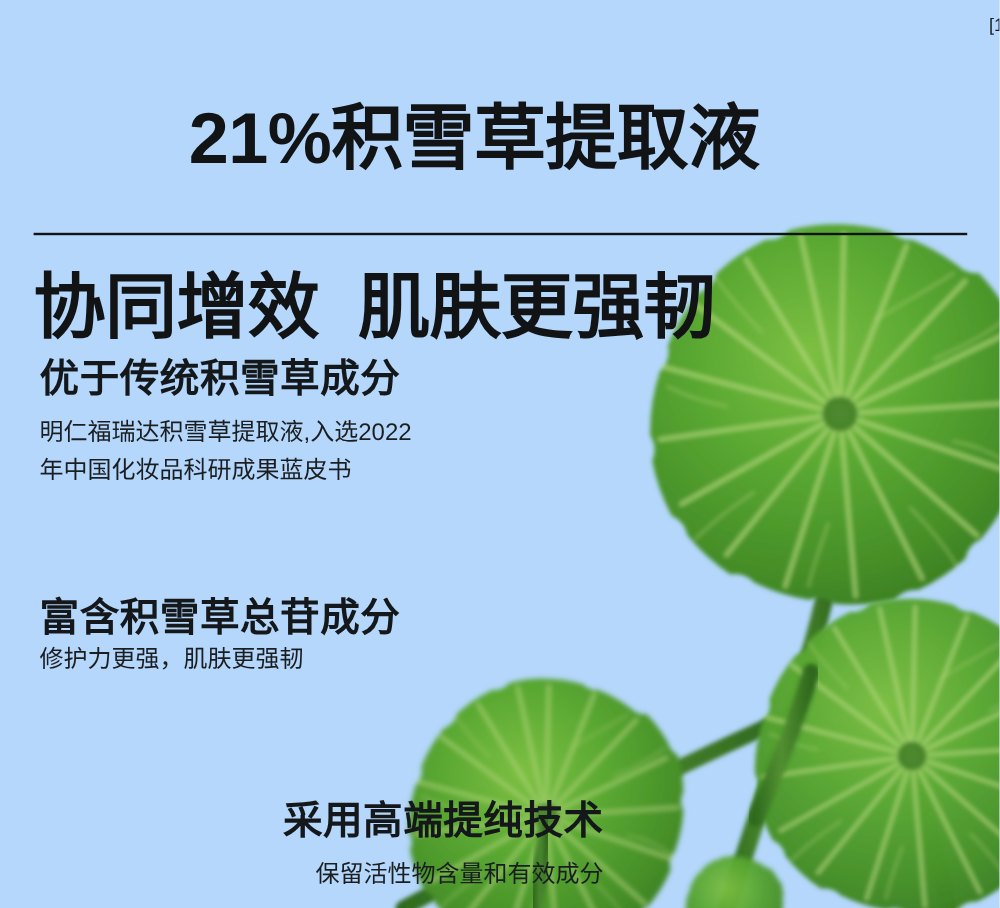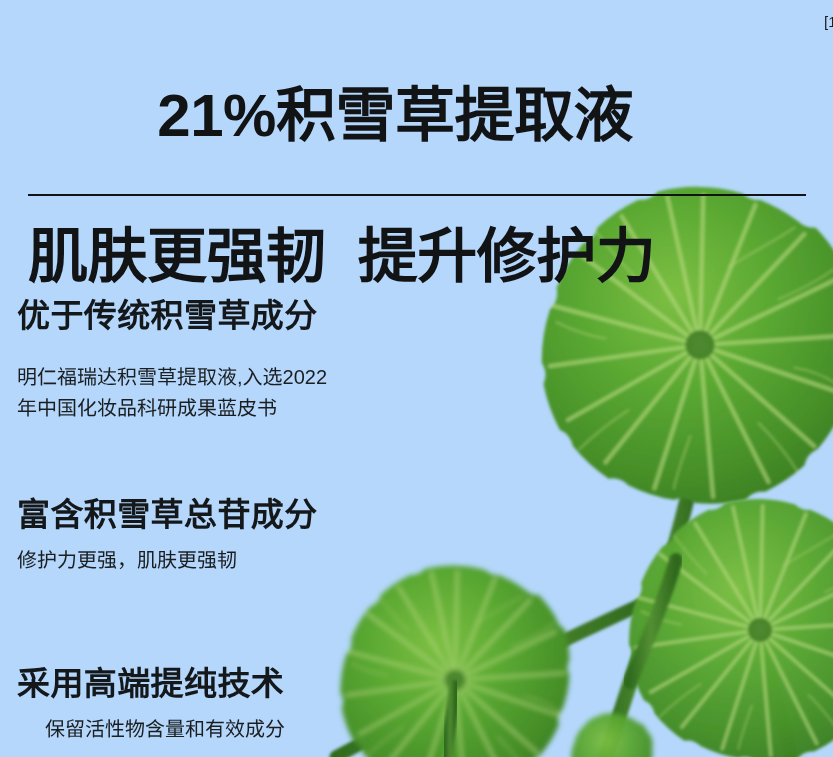--- a/index.html
+++ b/index.html
@@ -75,21 +75,21 @@
     top: 194px;
     width: 778px;
     height: 2px;
     background: #111315;
     z-index: 3;
   }
 
   
   .feature {
     position: absolute;
-    left: 17px;
+    left: 33px;
     width: 470px;
   }
   .feature-title {
     color: #15181b;
     font-weight: 700;
     font-size: 33px;
     line-height: 1.22;
     letter-spacing: 0.4px;
     margin: 0;
     white-space: pre;
@@ -97,26 +97,26 @@
   .feature-desc {
     color: #1b1e21;
     font-weight: 400;
     font-size: 20px;
     line-height: 1.52;
     margin: 0;
     white-space: pre-line;
   }
 
   .feature-1 { top: 296px; }
-  .feature-1 .feature-desc { margin-top: 26px; }
+  .feature-1 .feature-desc { margin-top: 10px; }
 
   .feature-2 { top: 495px; }
-  .feature-2 .feature-desc { margin-top: 10px; }
-
-  .feature-3 { top: 664px; }
+  .feature-2 .feature-desc { }
+
+  .feature-3 { top: 664px; text-align: right; }
   .feature-3 .feature-desc { margin-top: 10px; margin-left: 28px; }
 </style>
 </head>
 <body>
 
 <div class="page">
 
   <div class="artwork">
     <svg viewBox="0 0 833 757" xmlns="http://www.w3.org/2000/svg" aria-hidden="true">
       <defs>
@@ -237,21 +237,21 @@
       </g>
     </svg>
   </div>
 
   <div class="content">
 
     <div class="hero">
       <div class="hero-line">
         <span class="hero-line-1">21%积雪草提取液</span><sup class="hero-sup">[11]</sup>
       </div>
-      <div class="hero-line">肌肤更强韧  提升修护力</div>
+      <div class="hero-line">协同增效  肌肤更强韧</div>
     </div>
 
     <div class="rule"></div>
 
     <div class="feature feature-1">
       <h2 class="feature-title">优于传统积雪草成分</h2>
       <p class="feature-desc">明仁福瑞达积雪草提取液,入选2022
 年中国化妆品科研成果蓝皮书</p>
     </div>
 

